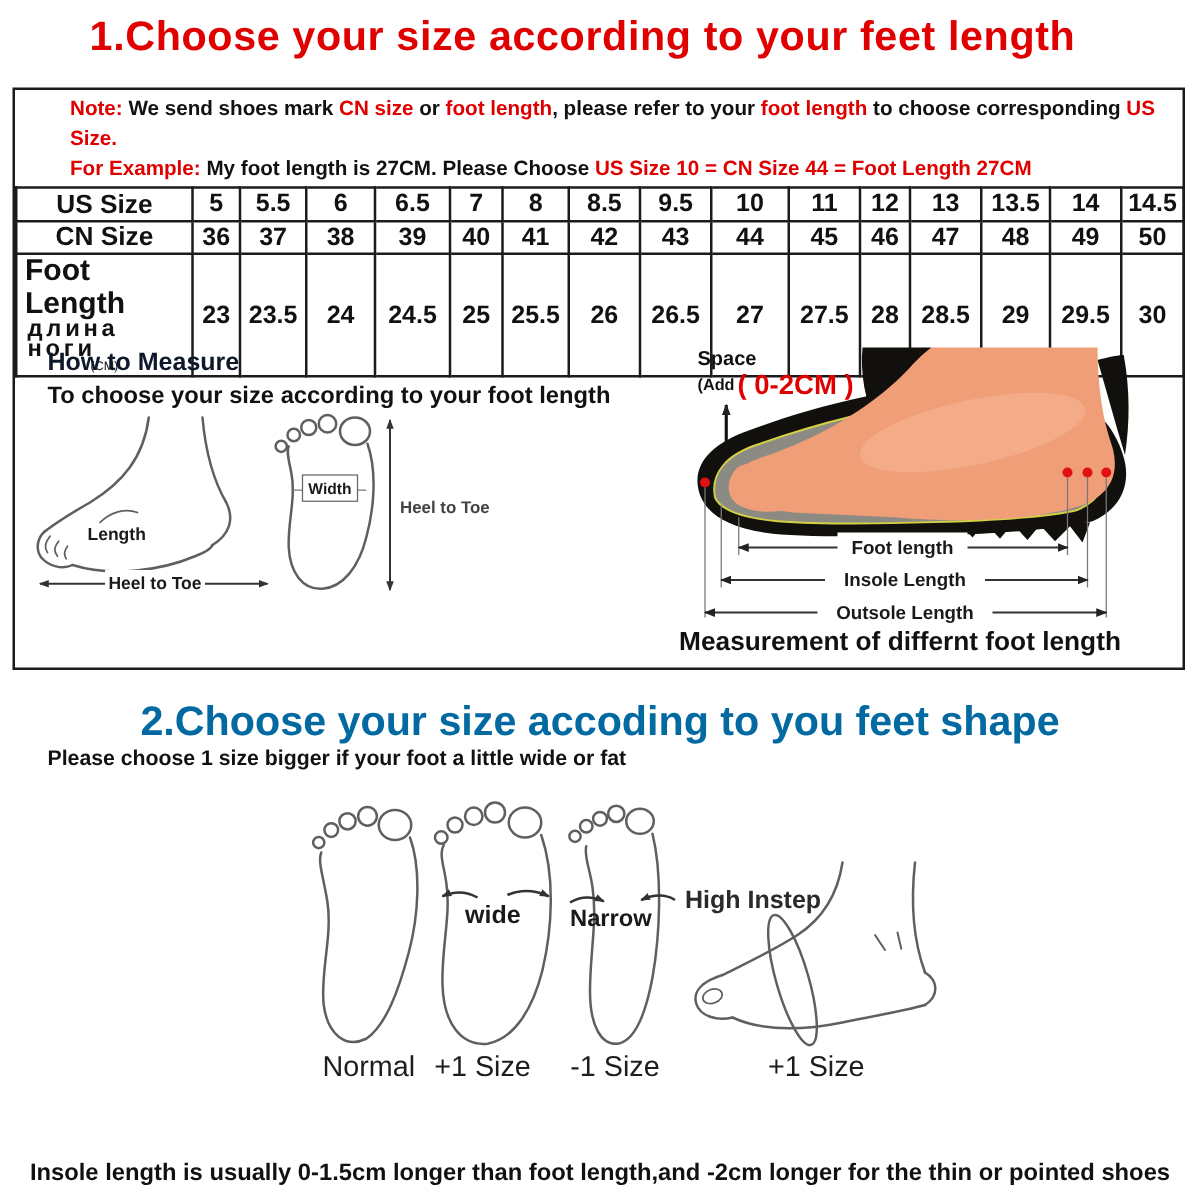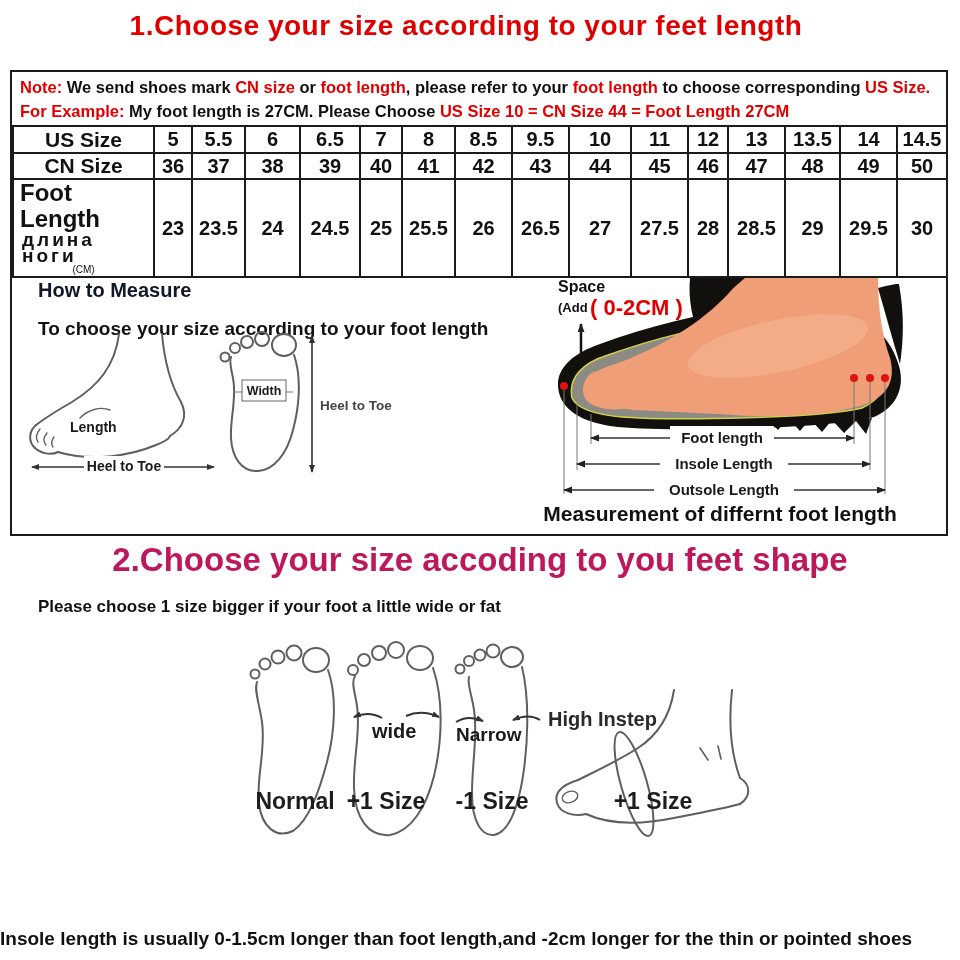--- a/index.html
+++ b/index.html
@@ -1,37 +1,37 @@
 <!DOCTYPE html>
 <html><head>
 <meta charset="utf-8">
 <style>
   html,body{margin:0;padding:0;background:#ffffff;}
   #page{position:relative;width:960px;height:960px;background:#ffffff;overflow:hidden;
         font-family:"Liberation Sans",sans-serif;color:#111;}
   .abs{position:absolute;}
   .rd{color:#e00000;}
-  .main-title{left:0;top:10px;width:932px;text-align:center;font-size:28px;font-weight:bold;color:#e00000;letter-spacing:0.5px;}
+  .main-title{left:0;top:10px;width:932px;text-align:center;font-size:33px;font-weight:bold;color:#e00000;letter-spacing:0.5px;}
   .box{left:10px;top:70px;width:938px;height:466px;border:2px solid #1b1b1b;box-sizing:border-box;background:#fff;}
   .ru-row{border-bottom:2px solid #1b1b1b;padding:6px 10px 5px 10px;font-size:13.5px;font-weight:bold;color:#e00000;}
-  .note-row{border-bottom:0;padding:3px 8px 2px 8px;font-size:16.5px;font-weight:bold;line-height:24px;color:#111;}
+  .note-row{border-bottom:0;padding:3px 8px 2px 8px;font-size:16.5px;font-weight:bold;line-height:24px;color:#111;margin-left:36px;}
   table.size{border-collapse:collapse;table-layout:fixed;width:934px;}
   table.size td{border:2px solid #1b1b1b;text-align:center;font-weight:bold;color:#111;padding:0;font-size:20px;}
   table.size td.lbl{font-size:21px;}
   tr.r-us{height:27px;}  tr.r-cn{height:26px;}  tr.r-ft{height:62px;}
   .ft-main{font-size:24px;font-weight:bold;text-align:left;padding-left:6px;line-height:26px;}
   .ft-ru{font-size:19px;font-weight:bold;text-align:left;padding-left:8px;letter-spacing:3px;line-height:16px;}
   .ft-cm{font-size:10px;font-weight:normal;text-align:center;line-height:12px;}
   .htm-head{left:38px;top:279px;font-size:20px;font-weight:bold;color:#0f172a;}
-  .htm-sub{left:38px;top:318px;font-size:19px;font-weight:bold;color:#111;}
+  .htm-sub{left:38px;top:306px;font-size:19px;font-weight:bold;color:#111;}
   .measure-caption{left:490px;top:502px;width:460px;text-align:center;font-size:21px;font-weight:bold;color:#111;}
-  .title2{left:0;top:541px;width:960px;text-align:center;font-size:33px;font-weight:bold;color:#be185d;}
+  .title2{left:0;top:558px;width:960px;text-align:center;font-size:33px;font-weight:bold;color:#0369a1;}
   .s2-note{left:38px;top:597px;font-size:17px;font-weight:bold;color:#111;}
-  .cap{top:788px;width:110px;text-align:center;font-size:23px;font-weight:bold;color:#1d1d1d;}
-  .footer-note{left:0;top:928px;width:960px;font-size:19px;font-weight:bold;color:#111;}
+  .cap{top:840px;width:110px;text-align:center;font-size:23px;font-weight:normal;color:#1d1d1d;}
+  .footer-note{left:0;top:928px;width:960px;text-align:center;font-size:19px;font-weight:bold;color:#111;}
   svg{position:absolute;overflow:visible;}
   svg text{font-family:"Liberation Sans",sans-serif;}
   .ln{stroke:#5f5f5f;stroke-width:2;fill:none;stroke-linecap:round;stroke-linejoin:round;}
   .thin{stroke:#777;stroke-width:1;fill:none;}
   .meas{stroke:#333;stroke-width:1.6;fill:none;}
   .mtxt{font-size:15px;font-weight:bold;fill:#1a1a1a;}
 </style>
 </head>
 <body>
 

